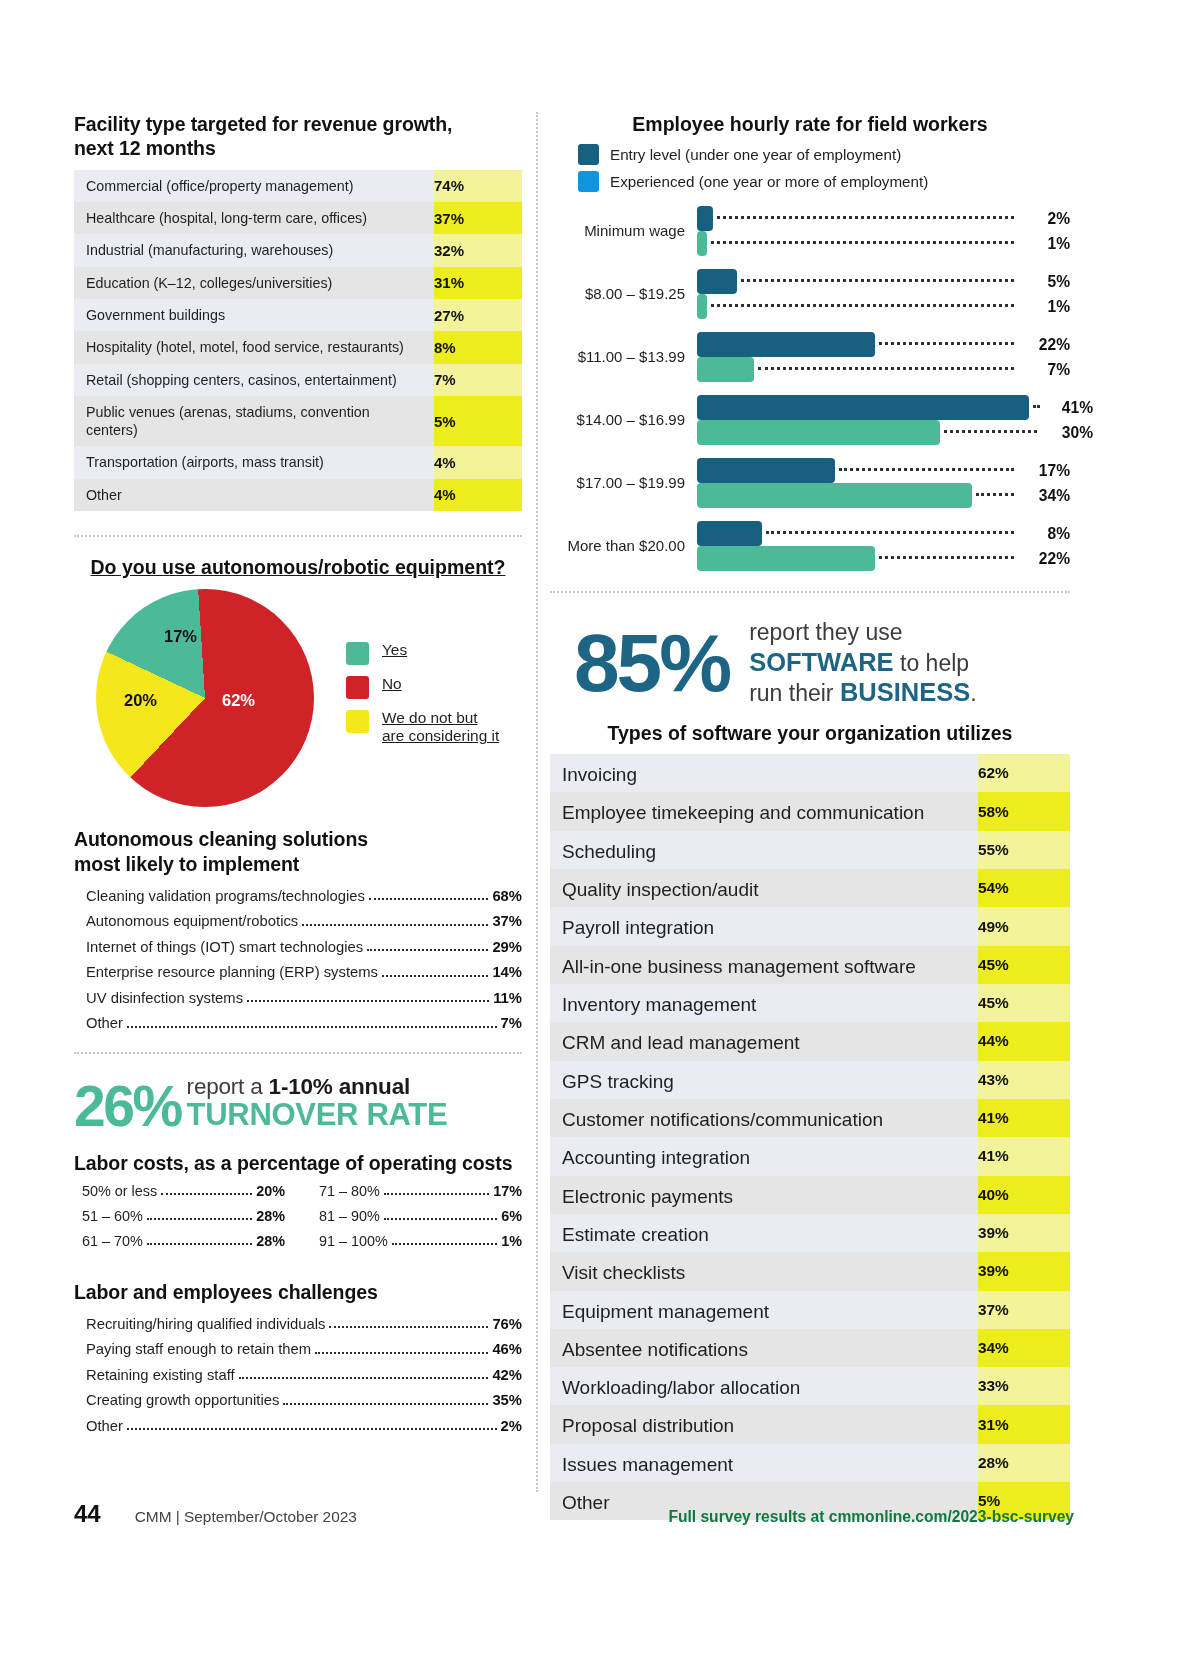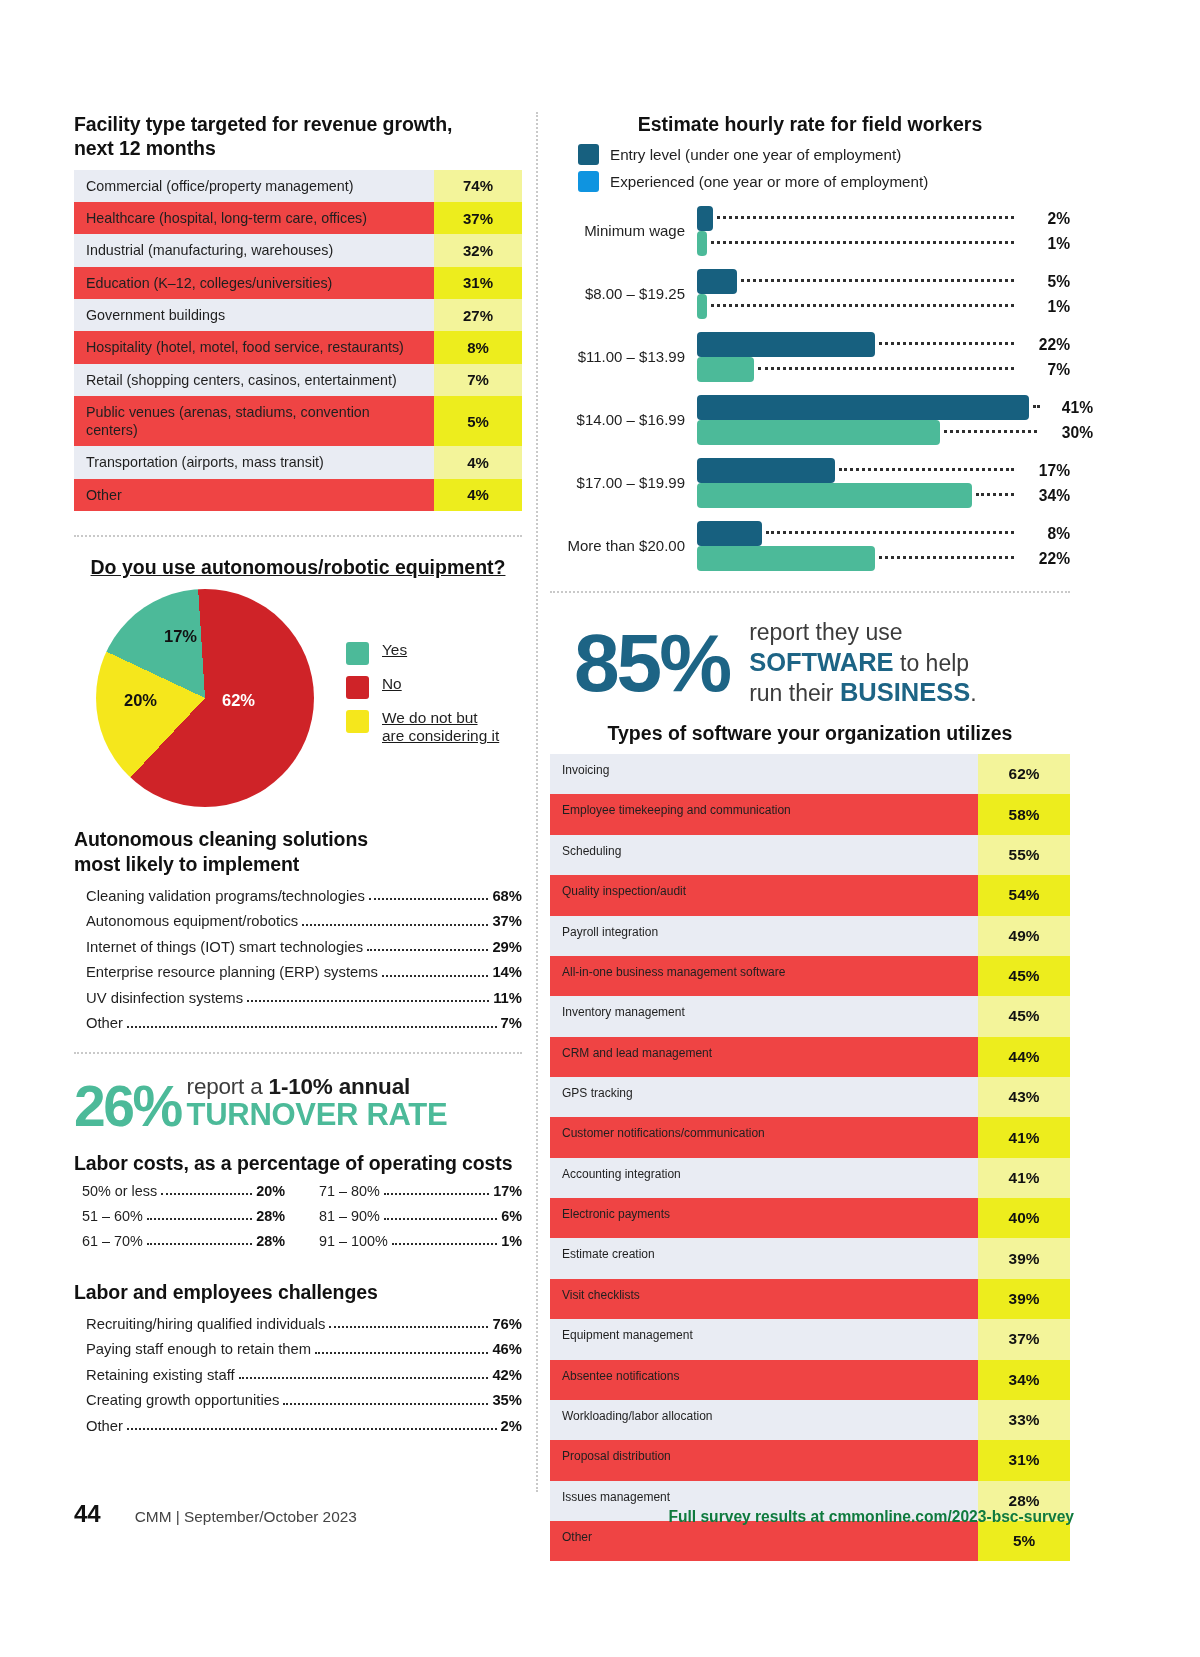--- a/index.html
+++ b/index.html
@@ -23,28 +23,28 @@
   .v-div{position:absolute;left:536px;top:112px;width:0;height:1380px;
          border-left:2px dotted #c9c9c9;}
 
   
   .h-div{border-top:2px dotted #c9c9c9;height:0;}
 
   
   .ptable{width:100%;border-collapse:collapse;table-layout:fixed;margin-top:9px;}
   .ptable td{vertical-align:middle;padding:0;}
   .ptable td.lab{font-size:14.3px;color:#1f1f1f;padding:7px 10px 7px 12px;line-height:1.28;}
-  .ptable td.val{font-size:15px;font-weight:bold;text-align:center;width:88px;color:#111;}
+  .ptable td.val{font-size:15px;font-weight:bold;text-align:left;width:88px;color:#111;}
   .ptable tr.odd td.lab{background:#e9ecf3;}
-  .ptable tr.even td.lab{background:#ef4444;}
+  .ptable tr.even td.lab{background:#e5e5e5;}
   .ptable tr.odd td.val{background:#f3f49a;}
   .ptable tr.even td.val{background:#eded1d;}
 
   
-  .stable td.lab{font-size:12px;padding:9px 10px 16px 12px;}
+  .stable td.lab{font-size:19px;padding:9px 10px 5px 12px;}
   .stable td.val{width:92px;font-size:15.4px;}
 
   
   .legend-row{display:flex;align-items:center;margin:6px 0 0 0;}
   .legend-sw{width:21px;height:21px;border-radius:3px;flex:0 0 auto;margin-right:11px;}
   .legend-tx{font-size:15.2px;color:#1f1f1f;}
 
   .barchart{margin-top:14px;position:relative;}
   .bargroup{display:flex;align-items:center;margin-bottom:13px;}
   .bargroup .catlab{width:135px;text-align:right;font-size:15px;color:#1f1f1f;
@@ -312,21 +312,21 @@
             <span class="num">2%</span>
           </div>
         </div>
     </div>
 
   </div>
 
   <div class="right-col">
 
     <div>
-      <div class="h-title-c">Estimate hourly rate for field workers</div>
+      <div class="h-title-c">Employee hourly rate for field workers</div>
       <div id="hourly-legend" style="margin-top:8px;margin-left:28px;">
           <div class="legend-row">
             <span class="legend-sw" style="background: rgb(23, 96, 127);"></span>
             <span class="legend-tx">Entry level (under one year of employment)</span>
           </div>
           <div class="legend-row">
             <span class="legend-sw" style="background: rgb(15, 148, 224);"></span>
             <span class="legend-tx">Experienced (one year or more of employment)</span>
           </div>
         </div>

